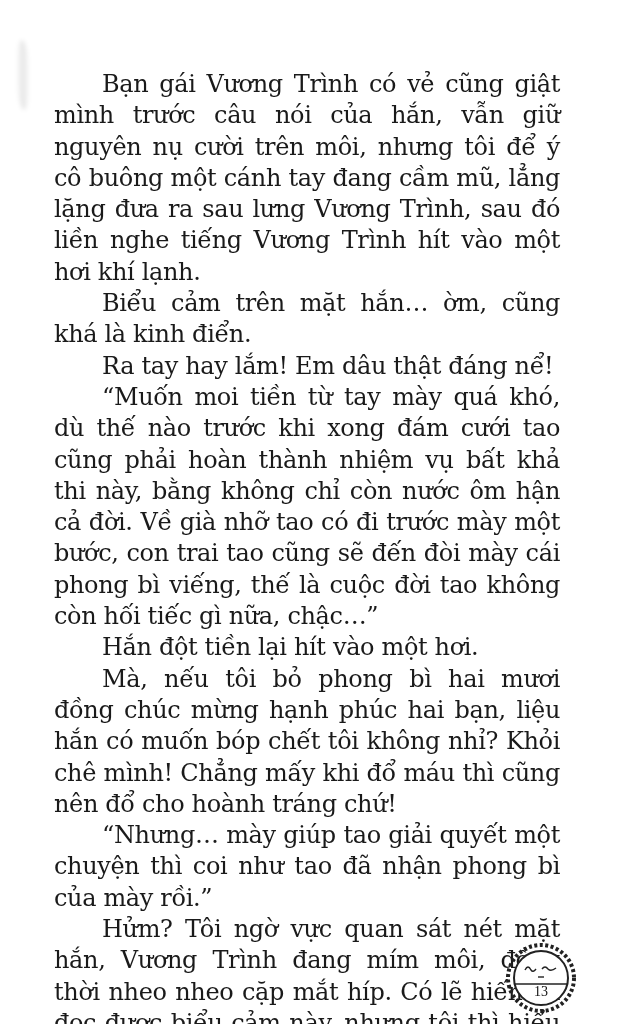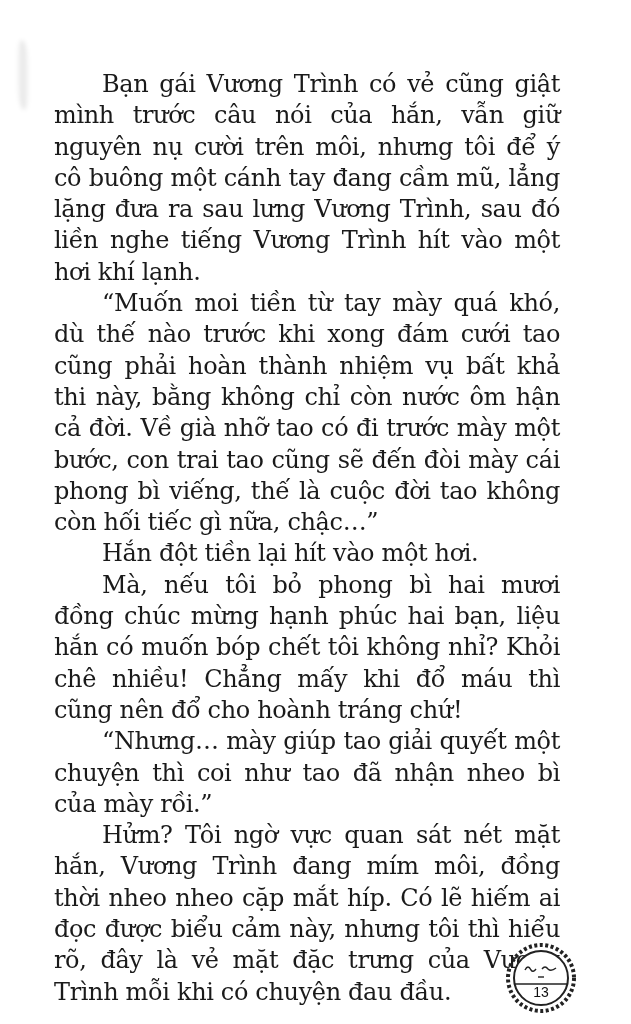--- a/index.html
+++ b/index.html
@@ -19,34 +19,36 @@
     font-size: 24px; line-height: 31.3px; letter-spacing: -0.35px;
     text-align: justify;
   }
   .page-text p { margin: 0; text-indent: 48px; }
   .badge {
     position: absolute; left: 505px; top: 942px; width: 72px; height: 72px;
   }
   .badge svg { width: 72px; height: 72px; display: block; }
   .badge-num {
     position: absolute; left: 0; width: 72px; top: 42px; text-align: center;
-    font-family: Liberation Sans, sans-serif; font-size: 14px; color: #111;
+    font-family: Liberation Serif, serif; font-size: 14px; color: #111;
   }
 </style>
 </head>
 <body>
 
 <div class="edge-shadow"></div>
 
 <div class="page-text">
   <p>Bạn gái Vương Trình có vẻ cũng giật mình trước câu nói của hắn, vẫn giữ nguyên nụ cười trên môi, nhưng tôi để ý cô buông một cánh tay đang cầm mũ, lẳng lặng đưa ra sau lưng Vương Trình, sau đó liền nghe tiếng Vương Trình hít vào một hơi khí lạnh.</p>
+  <p>Biểu cảm trên mặt hắn… ờm, cũng khá là kinh điển.</p>
+  <p>Ra tay hay lắm! Em dâu thật đáng nể!</p>
   <p>“Muốn moi tiền từ tay mày quá khó, dù thế nào trước khi xong đám cưới tao cũng phải hoàn thành nhiệm vụ bất khả thi này, bằng không chỉ còn nước ôm hận cả đời. Về già nhỡ tao có đi trước mày một bước, con trai tao cũng sẽ đến đòi mày cái phong bì viếng, thế là cuộc đời tao không còn hối tiếc gì nữa, chậc…”</p>
   <p>Hắn đột tiền lại hít vào một hơi.</p>
-  <p>Mà, nếu tôi bỏ phong bì hai mươi đồng chúc mừng hạnh phúc hai bạn, liệu hắn có muốn bóp chết tôi không nhỉ? Khỏi chê nhiều! Chẳng mấy khi đổ máu thì cũng nên đổ cho hoành tráng chứ!</p>
-  <p>“Nhưng… mày giúp tao giải quyết một chuyện thì coi như tao đã nhận nheo bì của mày rồi.”</p>
+  <p>Mà, nếu tôi bỏ phong bì hai mươi đồng chúc mừng hạnh phúc hai bạn, liệu hắn có muốn bóp chết tôi không nhỉ? Khỏi chê mình! Chẳng mấy khi đổ máu thì cũng nên đổ cho hoành tráng chứ!</p>
+  <p>“Nhưng… mày giúp tao giải quyết một chuyện thì coi như tao đã nhận phong bì của mày rồi.”</p>
   <p>Hửm? Tôi ngờ vực quan sát nét mặt hắn, Vương Trình đang mím môi, đồng thời nheo nheo cặp mắt híp. Có lẽ hiếm ai đọc được biểu cảm này, nhưng tôi thì hiểu rõ, đây là vẻ mặt đặc trưng của Vương Trình mỗi khi có chuyện đau đầu.</p>
 </div>
 
 <div class="badge">
   <svg viewBox="0 0 72 72">
     <g fill="none" stroke="#222" stroke-width="1.6">
       <circle cx="36" cy="36" r="33" stroke-dasharray="3 2.5" stroke-width="4"></circle>
       <circle cx="36" cy="36" r="27" fill="#fff" stroke-width="2"></circle>
       <line x1="9.5" y1="42" x2="62.5" y2="42" stroke-width="1.6"></line>
       <path d="M20 28 q3 -6 6 0 q2 3 5 -1 M37 27 q3 -4 6 0 q3 3 8 -1" stroke-width="1.4"></path>

